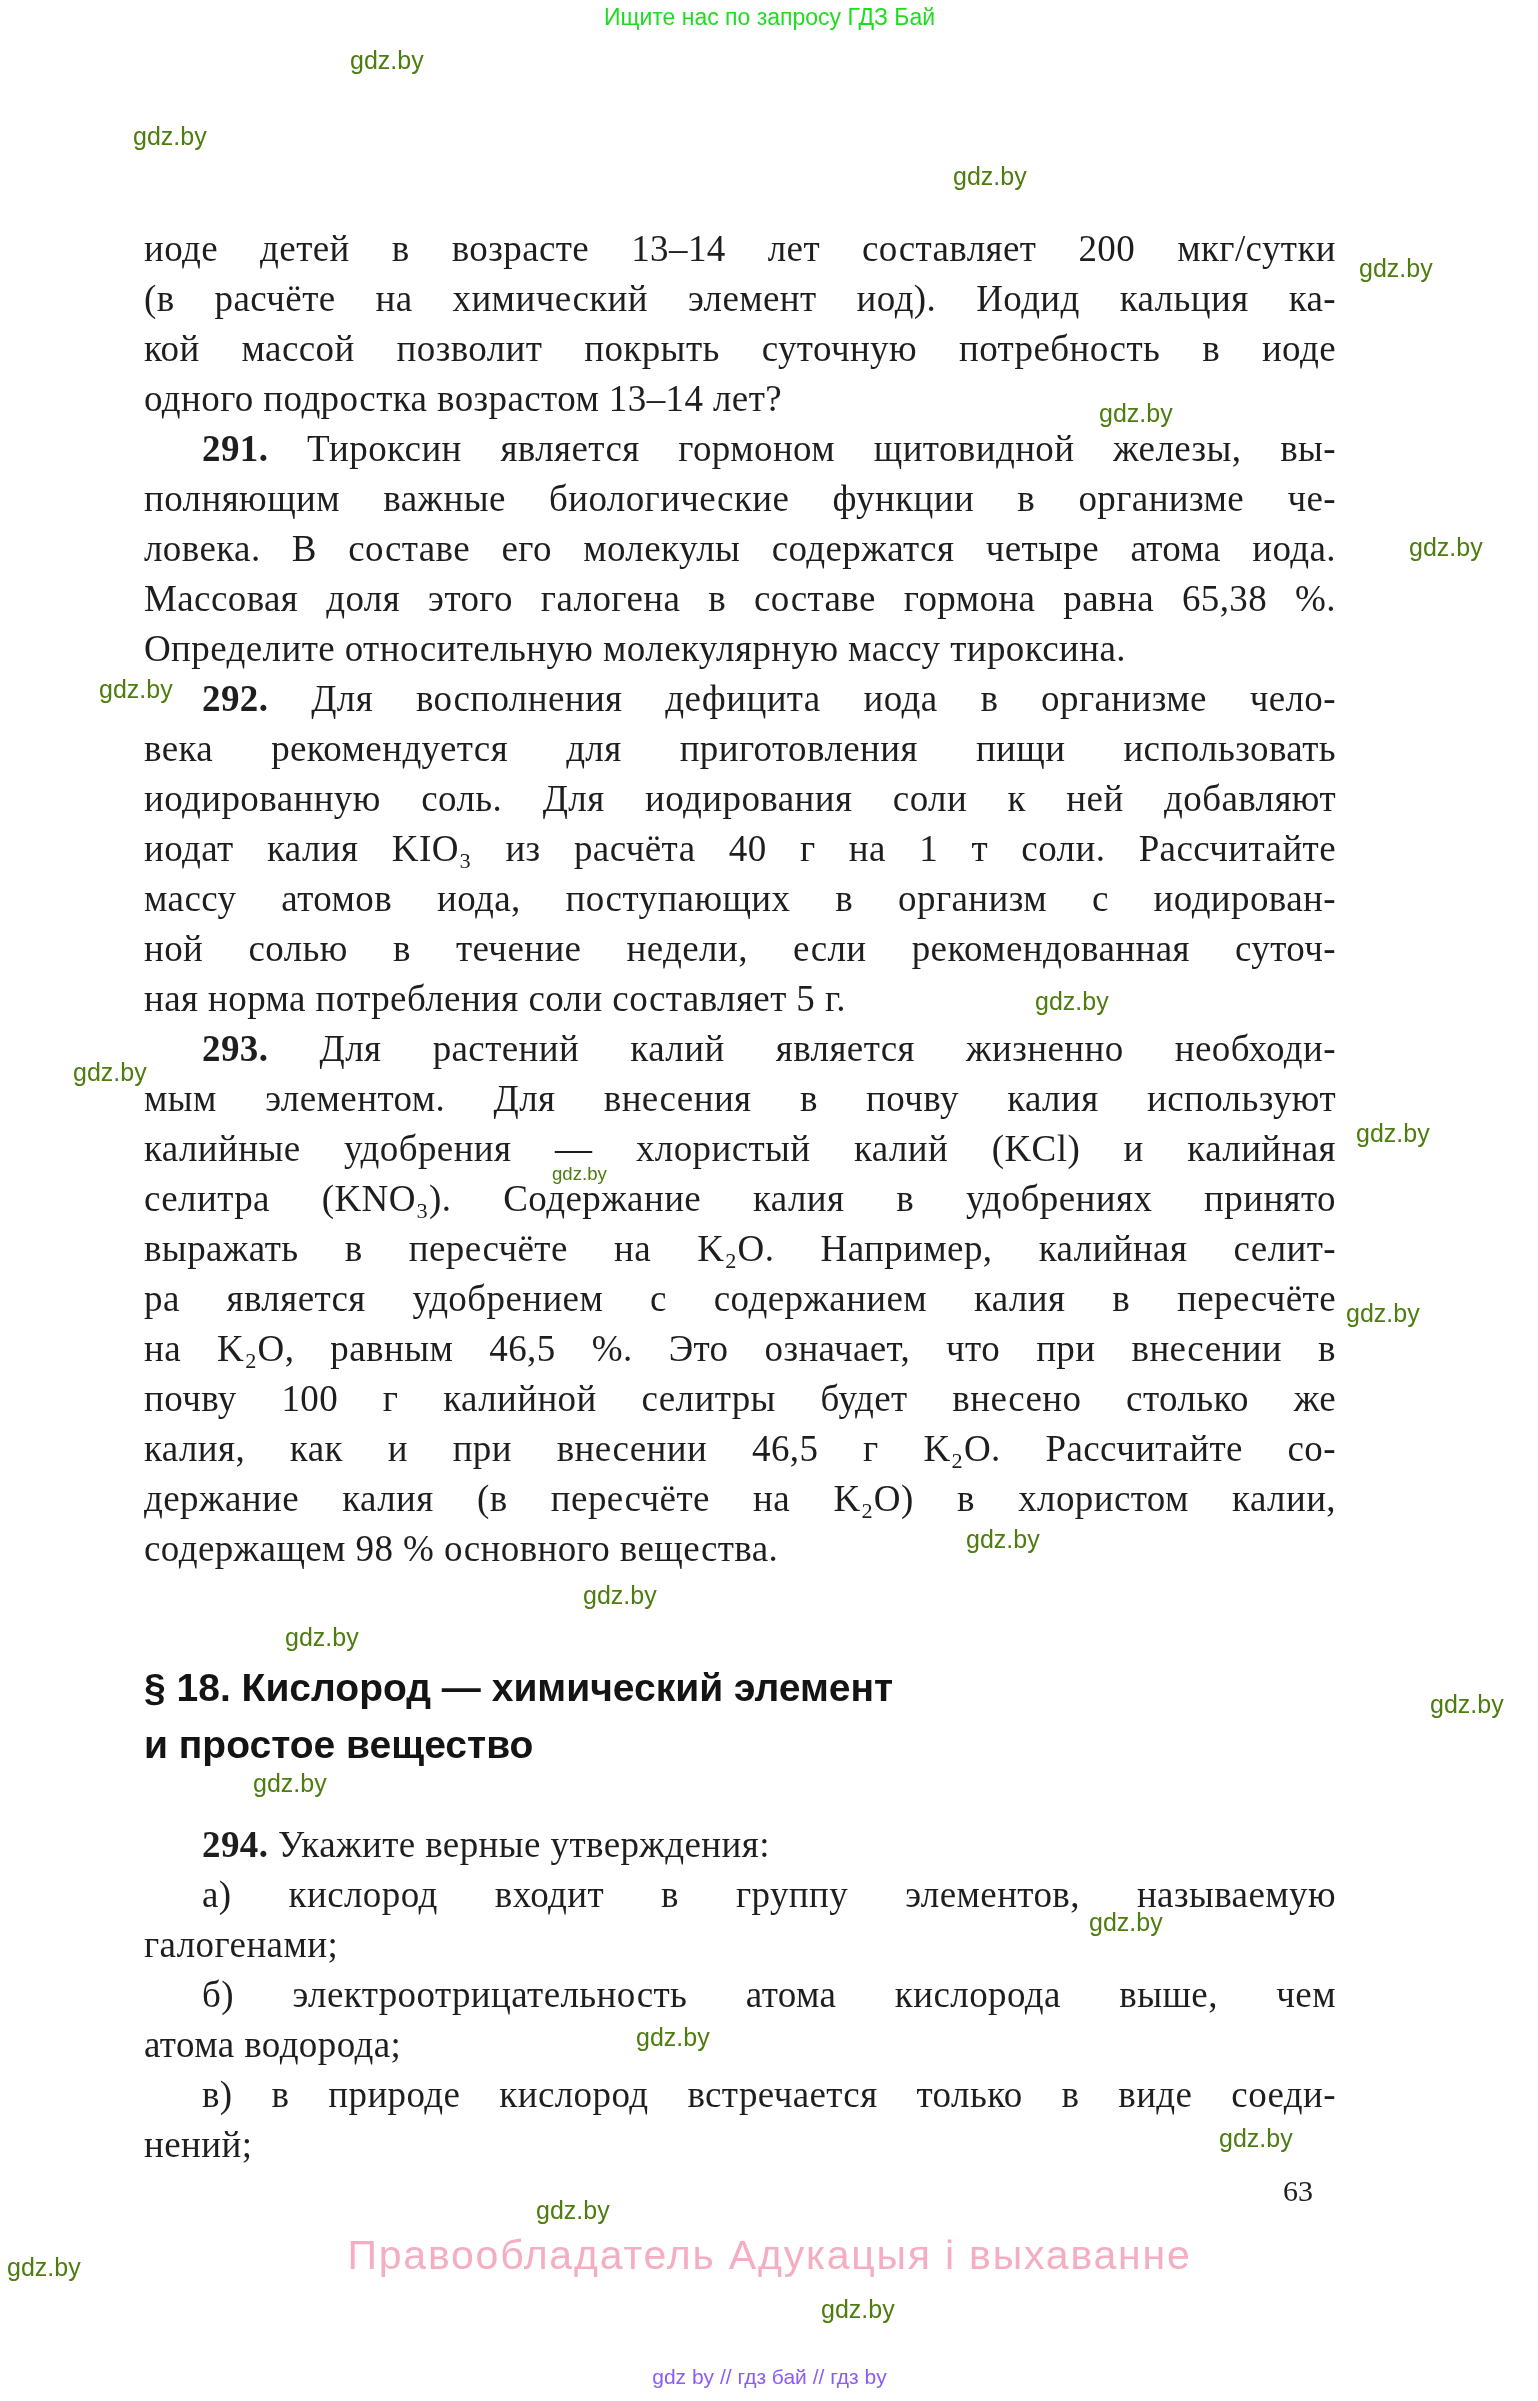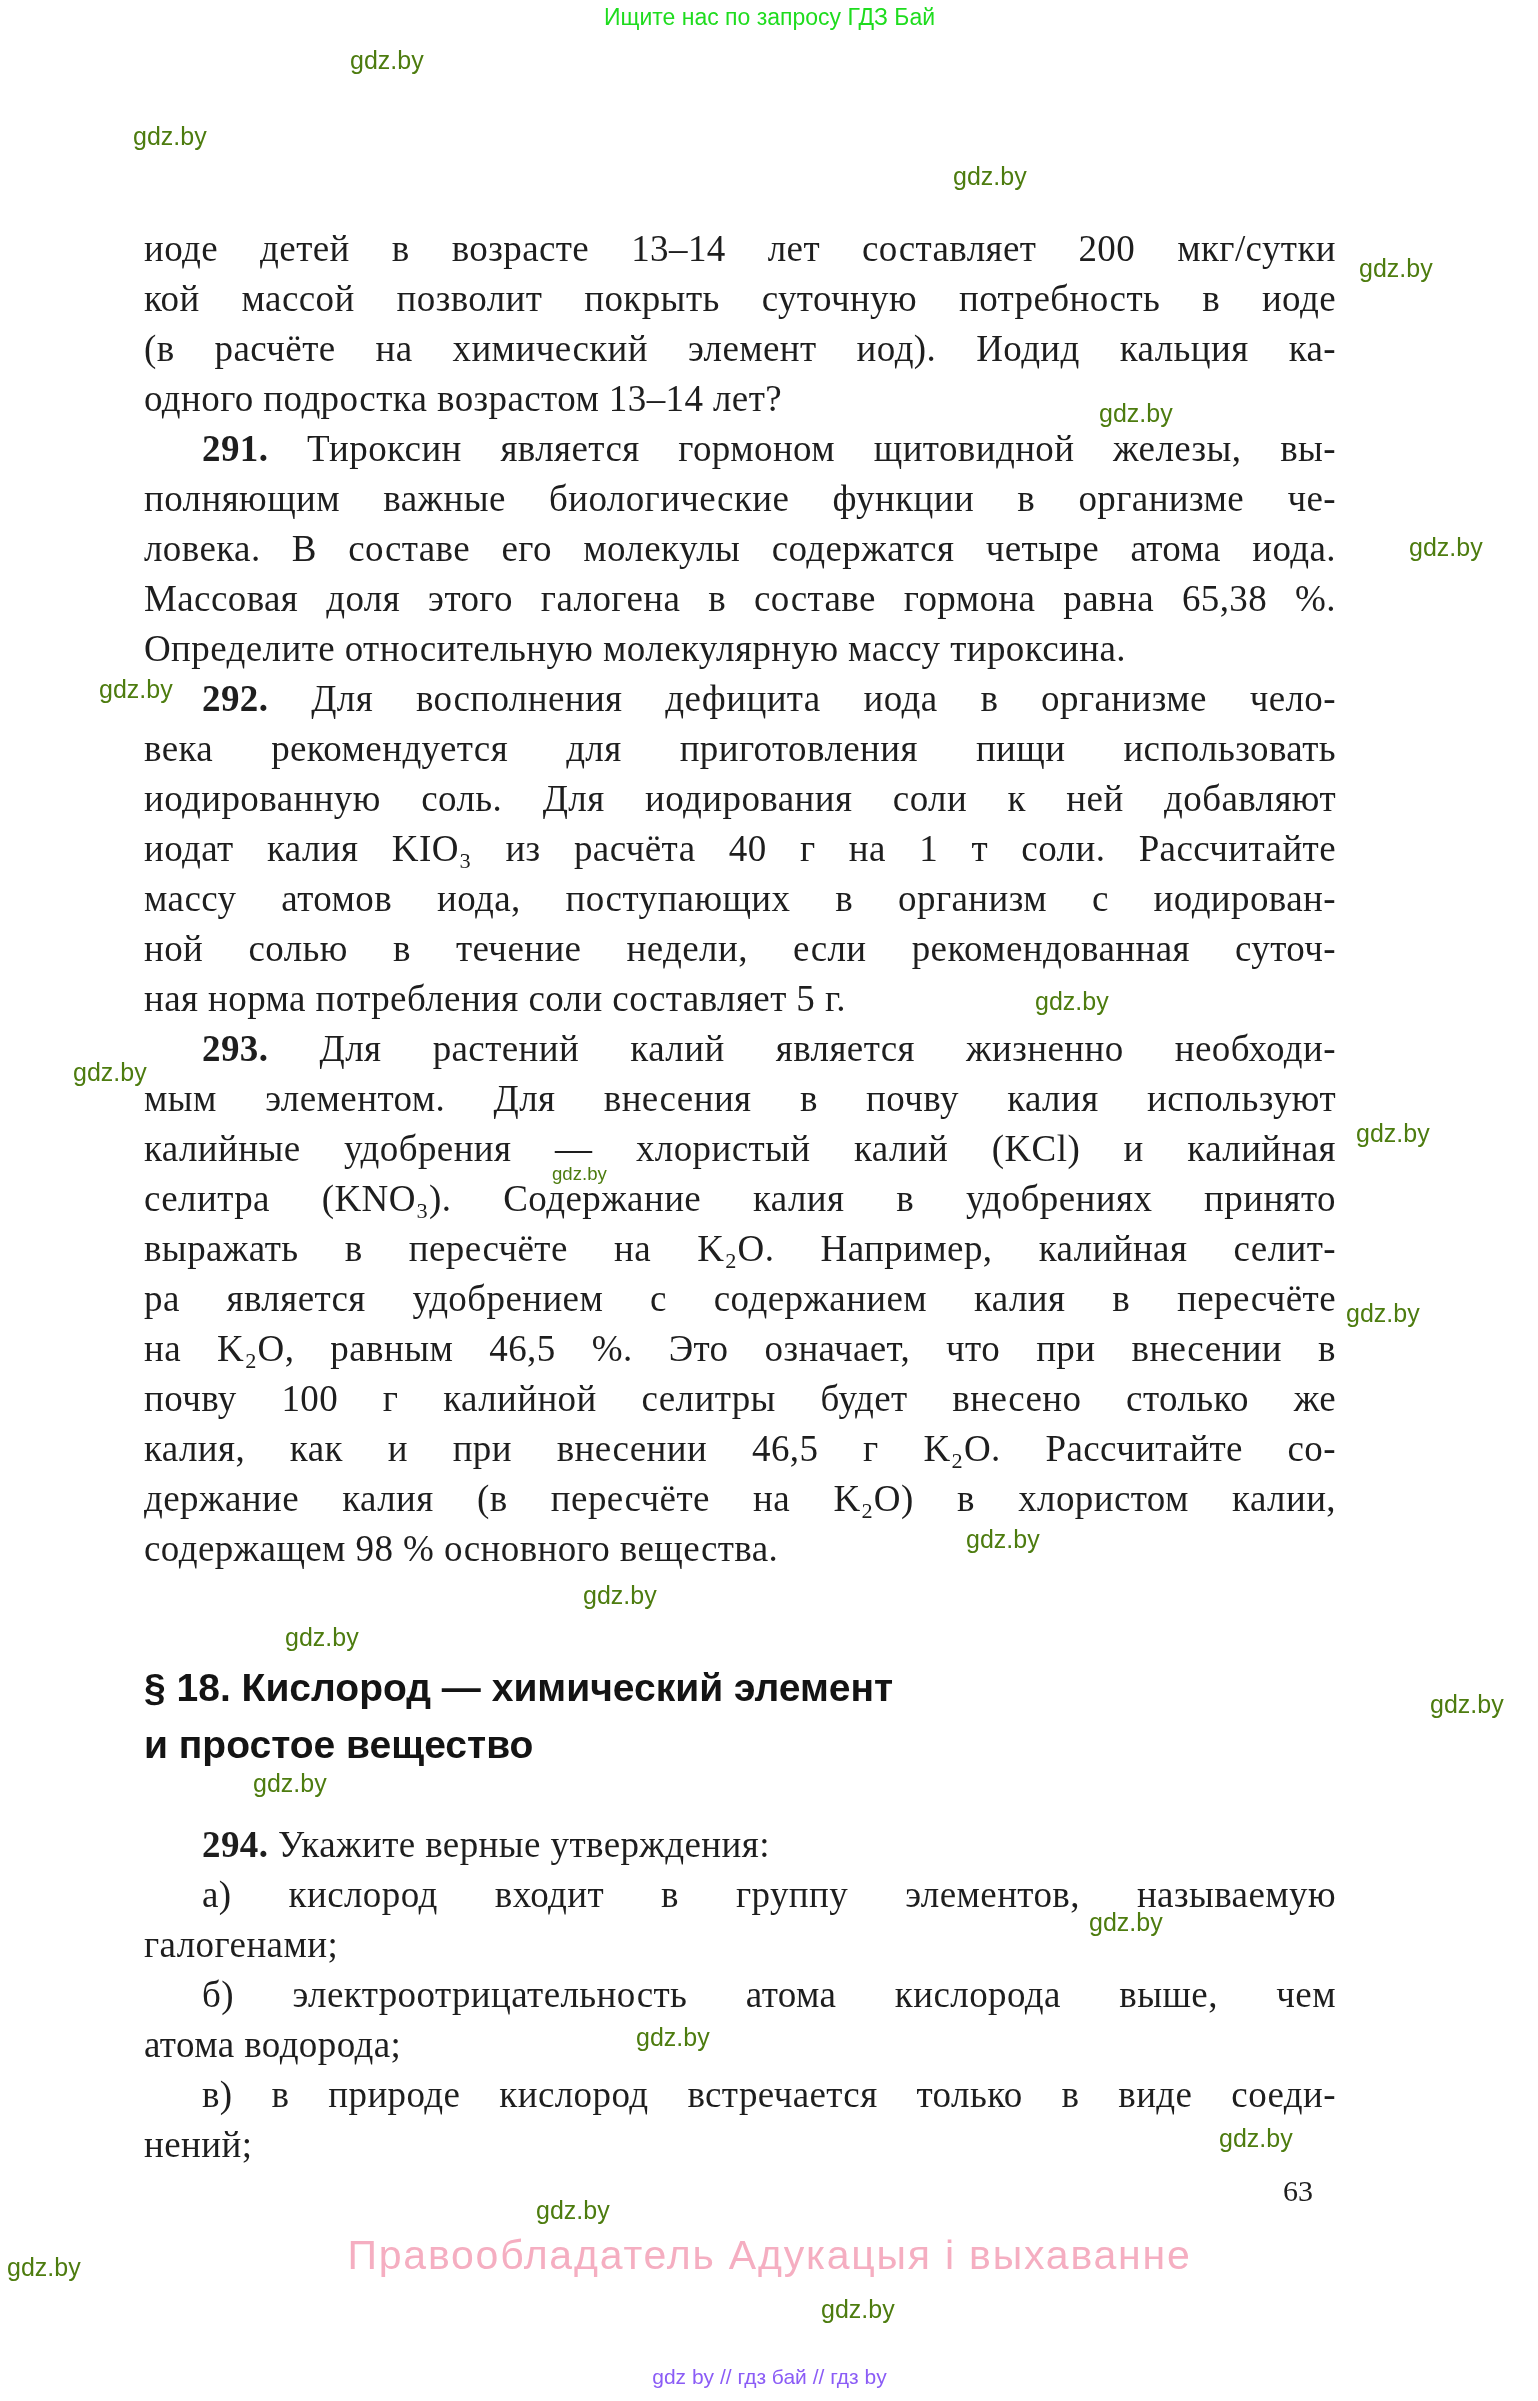--- a/index.html
+++ b/index.html
@@ -86,22 +86,22 @@
 <body>
 
 <div class="page">
 
   <div class="banner">Ищите нас по запросу ГДЗ Бай</div>
 
   <div class="text-col">
 
     <div class="para">
       <div class="line">иоде детей в возрасте 13–14 лет составляет 200 мкг/сутки</div>
+      <div class="line">(в расчёте на химический элемент иод). Иодид кальция ка-</div>
       <div class="line">кой массой позволит покрыть суточную потребность в иоде</div>
-      <div class="line">(в расчёте на химический элемент иод). Иодид кальция ка-</div>
       <div class="line last">одного подростка возрастом 13–14 лет?</div>
     </div>
 
     <div class="para">
       <div class="line indent"><span class="pnum">291.</span><span> Тироксин является гормоном щитовидной железы, вы-</span></div>
       <div class="line">полняющим важные биологические функции в организме че-</div>
       <div class="line">ловека. В составе его молекулы содержатся четыре атома иода.</div>
       <div class="line">Массовая доля этого галогена в составе гормона равна 65,38 %.</div>
       <div class="line last">Определите относительную молекулярную массу тироксина.</div>
     </div>

